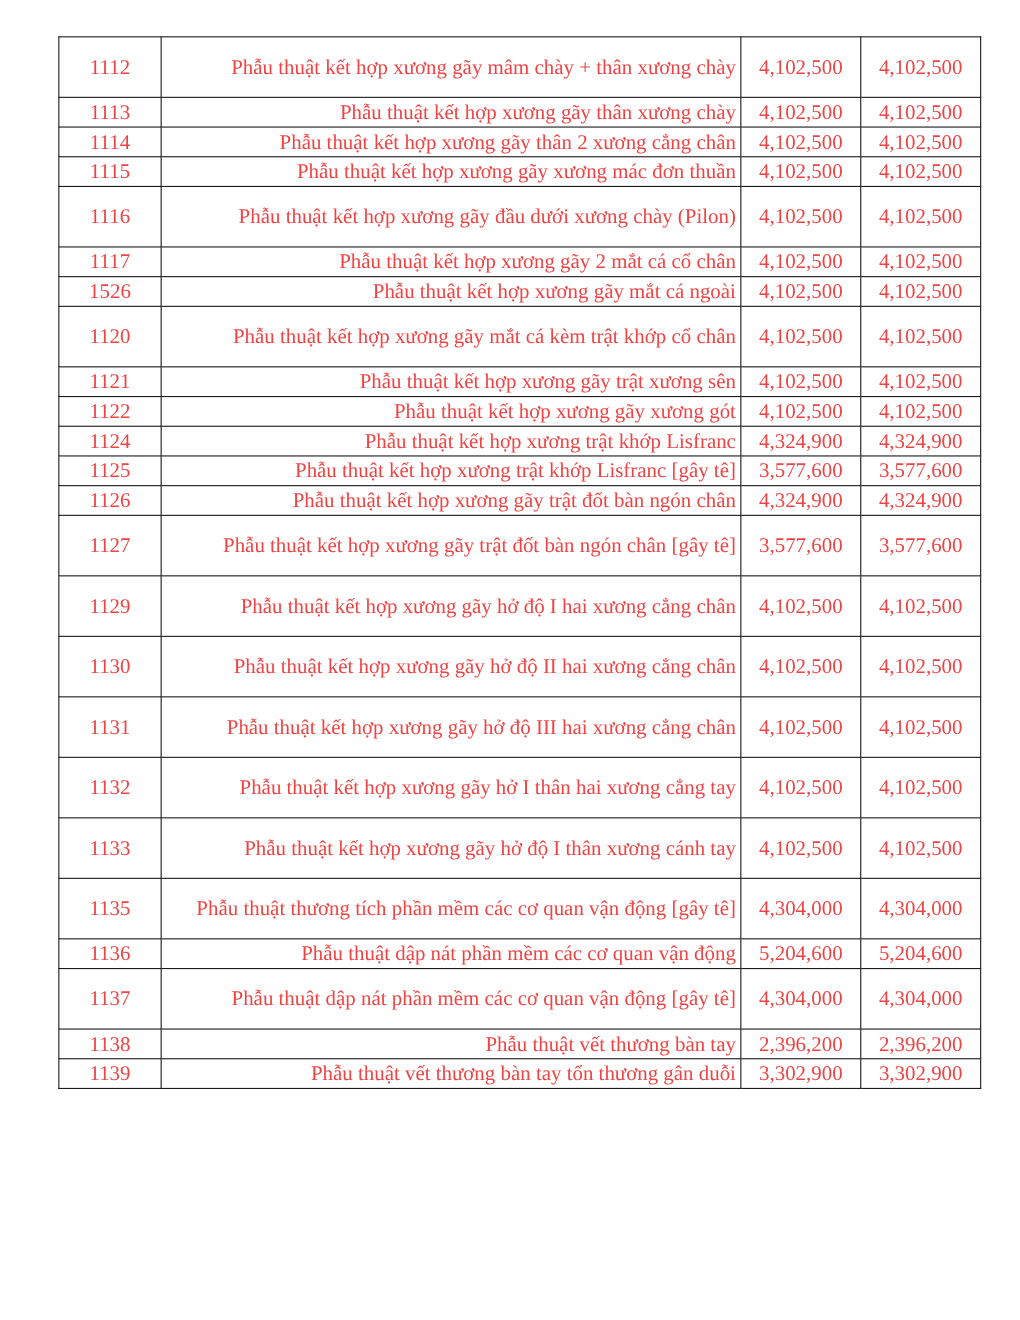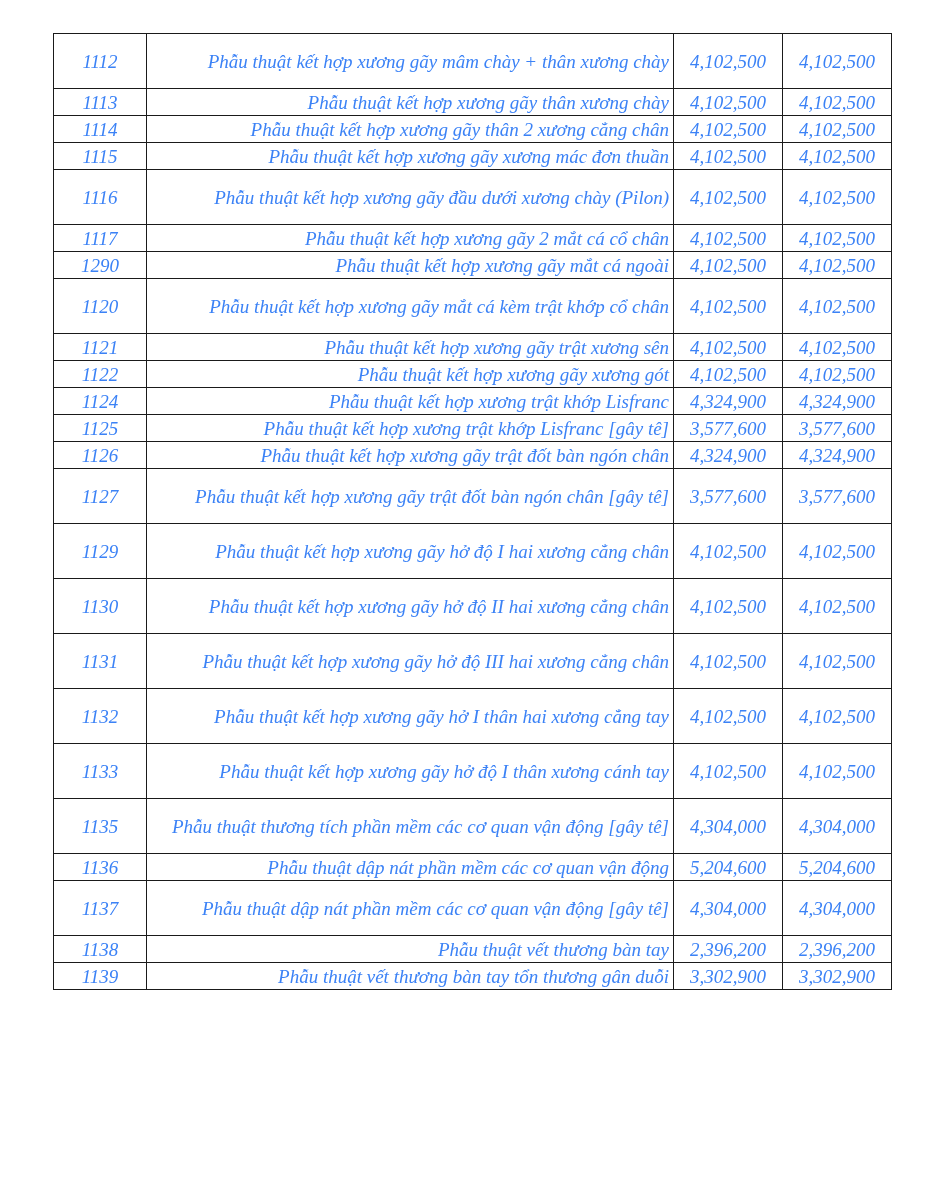--- a/index.html
+++ b/index.html
@@ -1,24 +1,23 @@
 <!DOCTYPE html>
 <html><head>
 <meta charset="utf-8">
 <style>
   html, body { margin:0; padding:0; background:#ffffff; }
   body { width:927px; height:1200px; position:relative; overflow:hidden; }
   table.price-table {
     position:absolute; left:53px; top:33px;
     border-collapse:collapse;
     font-family:"Liberation Serif", serif;
-    font-size:19px; color:#3b82f6;
+    font-size:19px; color:#ef4444;
     table-layout:fixed;
     width:838px;
-    font-style:italic;
   }
   table.price-table td {
     border:1.5px solid #1a1a1a;
     padding:0 4px;
     line-height:23px;
     vertical-align:middle;
   }
   td.c-code { width:84px; text-align:center; }
   td.c-name { width:518px; text-align:right; padding-left:3px; }
   td.c-p1 { width:100px; text-align:center; }
@@ -61,21 +60,21 @@
         <td class="c-p1">4,102,500</td>
         <td class="c-p2">4,102,500</td>
       </tr>
       <tr class="h1">
         <td class="c-code">1117</td>
         <td class="c-name">Phẫu thuật kết hợp xương gãy 2 mắt cá cổ chân</td>
         <td class="c-p1">4,102,500</td>
         <td class="c-p2">4,102,500</td>
       </tr>
       <tr class="h1">
-        <td class="c-code">1290</td>
+        <td class="c-code">1526</td>
         <td class="c-name">Phẫu thuật kết hợp xương gãy mắt cá ngoài</td>
         <td class="c-p1">4,102,500</td>
         <td class="c-p2">4,102,500</td>
       </tr>
       <tr class="h2">
         <td class="c-code">1120</td>
         <td class="c-name">Phẫu thuật kết hợp xương gãy mắt cá kèm trật khớp cổ chân</td>
         <td class="c-p1">4,102,500</td>
         <td class="c-p2">4,102,500</td>
       </tr>

